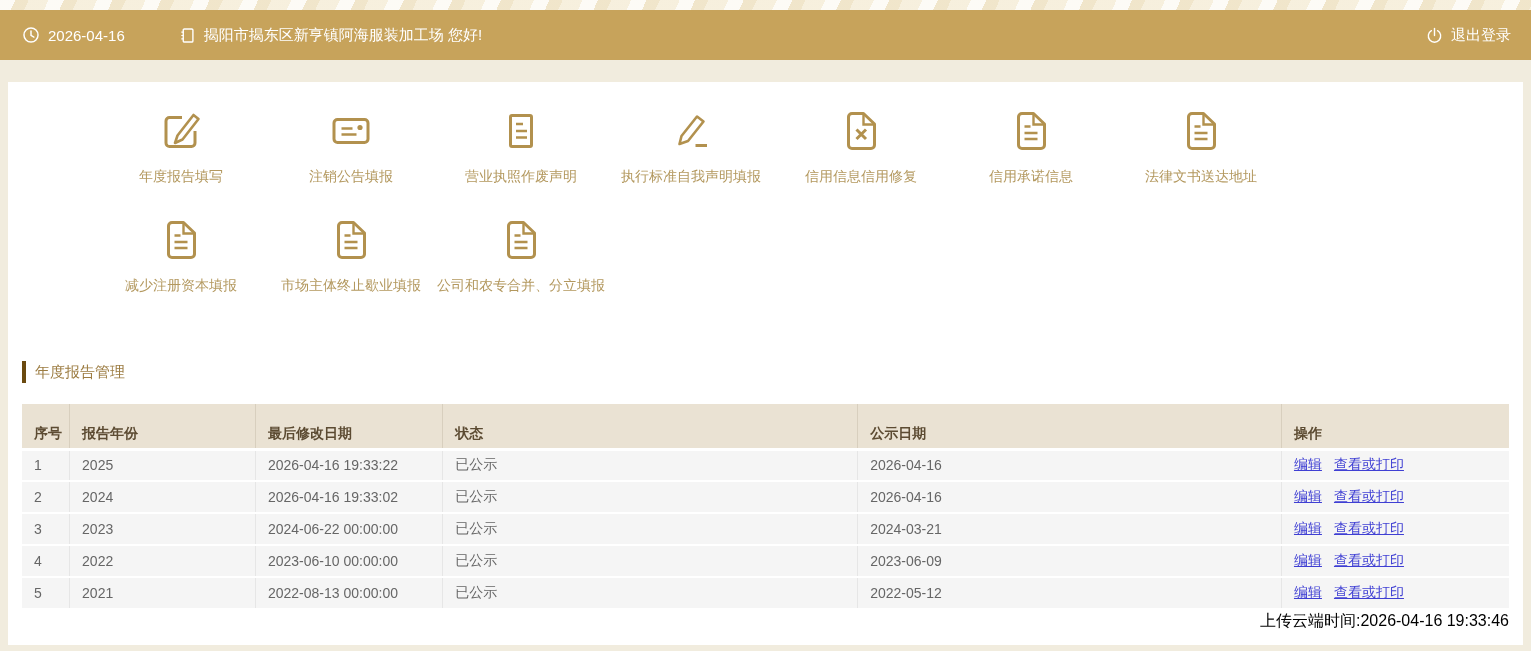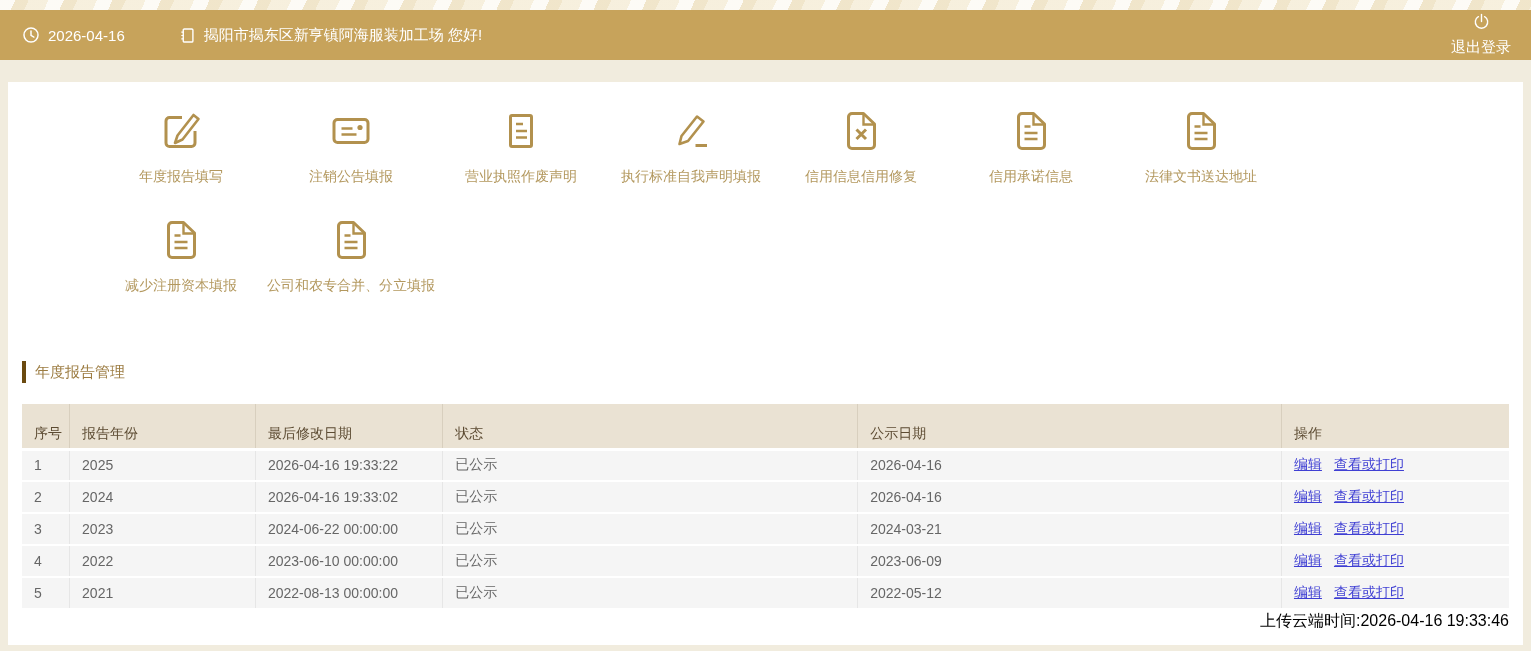--- a/index.html
+++ b/index.html
@@ -19,21 +19,21 @@
   .topbar {
     height:50px;
     background:var(--topbar-gold,#c7a35b);
     display:flex; align-items:center;
     color:var(--topbar-text,#fff);
     font-size:15px;
   }
   .tb-group { display:flex; align-items:center; gap:8px; }
   .tb-date { margin-left:22px; }
   .tb-company { margin-left:54px; }
-  .tb-logout { margin-left:auto; margin-right:20px; cursor:pointer;flex-direction:column; }
+  .tb-logout { margin-left:auto; margin-right:20px; cursor:pointer; }
   .tb-ico { display:inline-flex; align-items:center; }
   .gap-strip { height:22px; }
   
   .card {
     margin:0 8px;
     background:#fff;
     height:563px;
     position:relative;
   }
   
@@ -59,21 +59,21 @@
   
   table.report-table {
     width:calc(100% - 28px);
     margin:21px 14px 0;
     border-collapse:collapse;
     table-layout:fixed;
   }
   .report-table th {
     background:var(--table-header-bg,#eae2d3);
     color:var(--table-header-text,#5c4b32);
-    font-size:14px; font-weight:normal; text-align:left;
+    font-size:14px; font-weight:bold; text-align:left;
     height:45px; padding:16px 0 0 12px;
     border-right:1px solid #d8cfbe;
   }
   .report-table th:last-child { border-right:none; }
   .report-table th:nth-child(1){width:3.2%;}
   .report-table th:nth-child(2){width:12.5%;}
   .report-table th:nth-child(3){width:12.6%;}
   .report-table th:nth-child(4){width:27.9%;}
   .report-table th:nth-child(5){width:28.5%;}
   .report-table td {
@@ -218,20 +218,30 @@
         <span class="menu-label">减少注册资本填报</span>
       </div>
       <div class="menu-item">
         <span class="menu-icon">
           <svg viewBox="0 0 48 48">
             <path d="M11.5 10a3.5 3.5 0 0 1 3.5-3.5h11.5L37.5 17v21a3.5 3.5 0 0 1-3.5 3.5H15a3.5 3.5 0 0 1-3.5-3.5z" fill="none" stroke="currentColor" stroke-width="3" stroke-linejoin="round"></path>
             <path d="M26.5 7v10.5H37" fill="none" stroke="currentColor" stroke-width="2.4"></path>
             <path d="M17.5 19.5h6M17.5 26h13M17.5 32h13" stroke="currentColor" stroke-width="2.6" fill="none"></path>
           </svg>
         </span>
+        <span class="menu-label">市场主体终止歇业填报</span>
+      </div>
+      <div class="menu-item">
+        <span class="menu-icon">
+          <svg viewBox="0 0 48 48">
+            <path d="M11.5 10a3.5 3.5 0 0 1 3.5-3.5h11.5L37.5 17v21a3.5 3.5 0 0 1-3.5 3.5H15a3.5 3.5 0 0 1-3.5-3.5z" fill="none" stroke="currentColor" stroke-width="3" stroke-linejoin="round"></path>
+            <path d="M26.5 7v10.5H37" fill="none" stroke="currentColor" stroke-width="2.4"></path>
+            <path d="M17.5 19.5h6M17.5 26h13M17.5 32h13" stroke="currentColor" stroke-width="2.6" fill="none"></path>
+          </svg>
+        </span>
         <span class="menu-label">公司和农专合并、分立填报</span>
       </div>
     </div>
 
   <div class="section-title">
     <span>年度报告管理</span>
   </div>
 
   <table class="report-table">
     <thead>

